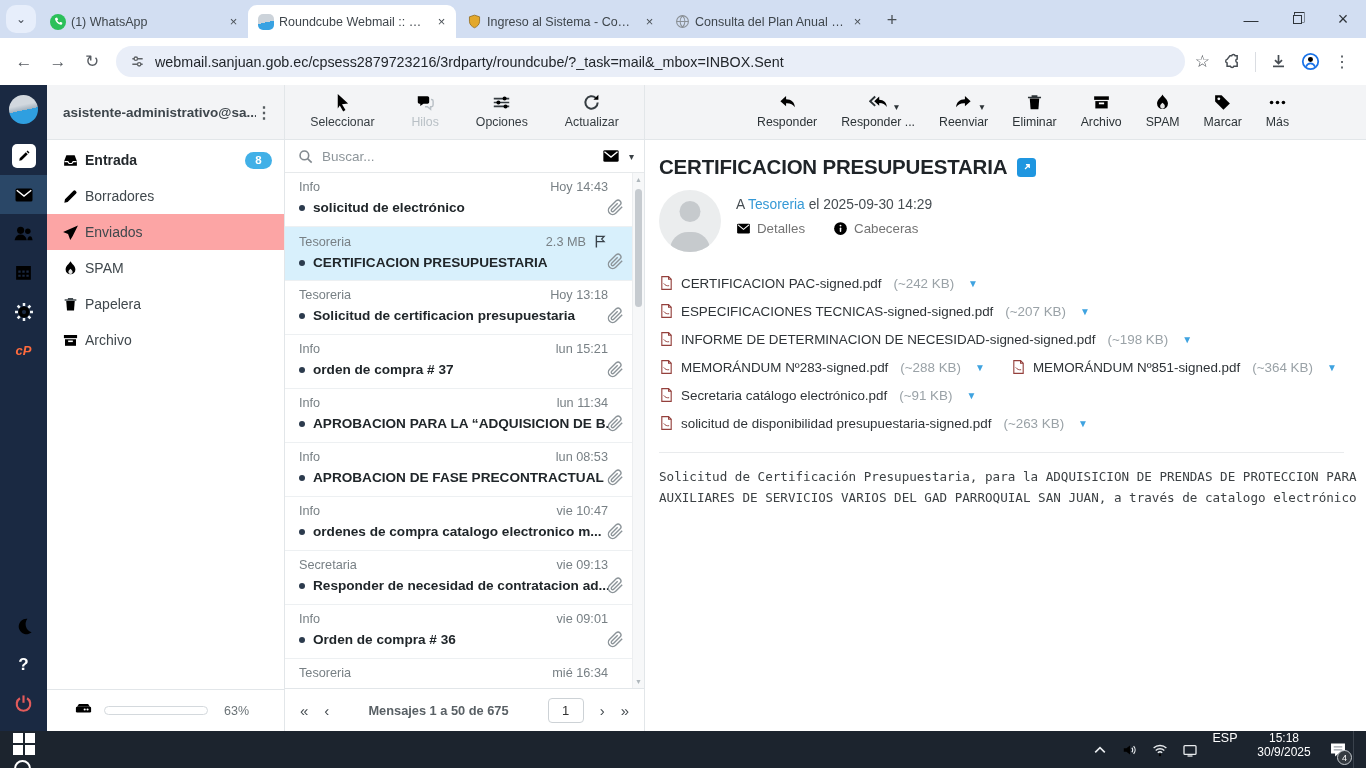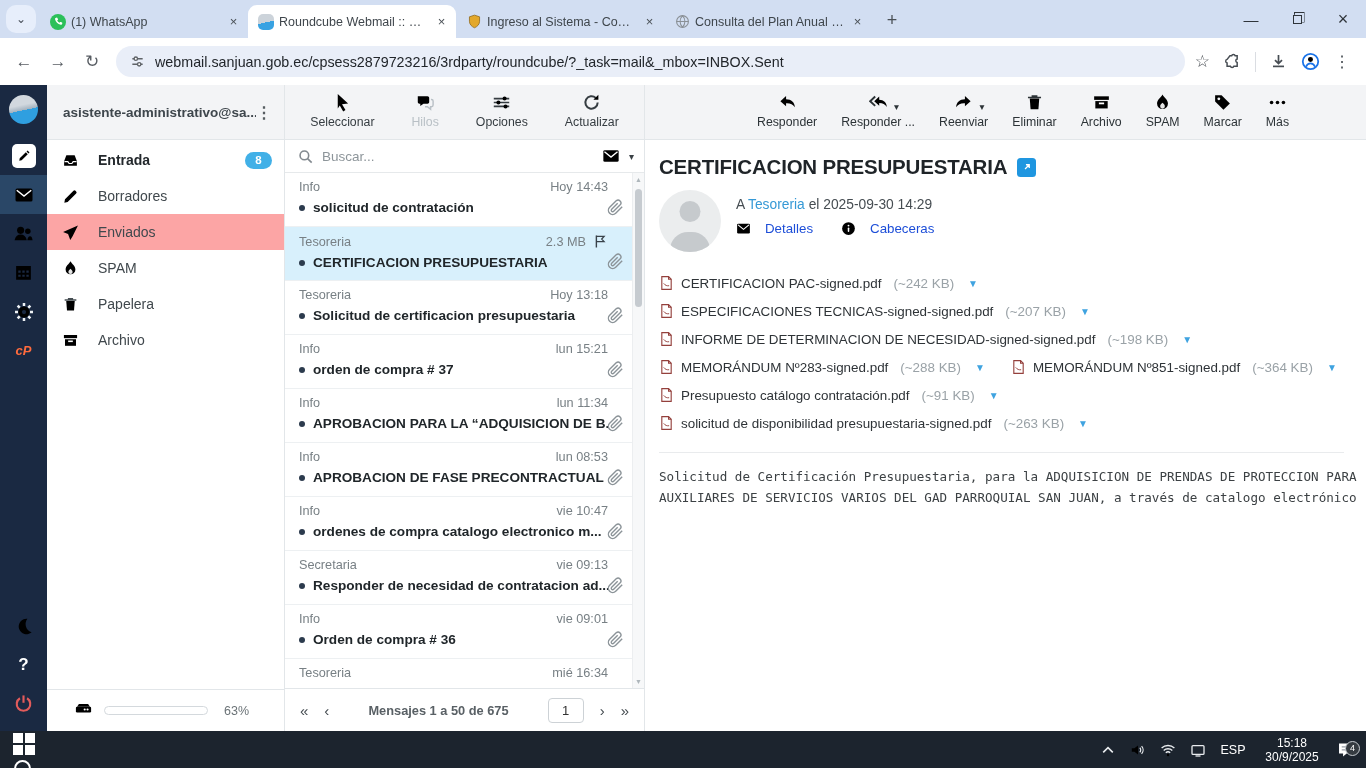--- a/index.html
+++ b/index.html
@@ -47,21 +47,21 @@
   .railspacer{flex:1}
   .qmark{font-weight:700;font-size:17px;color:#fff}
   .power{color:#e25b5b}
   .railbottom{margin-bottom:8px;display:flex;flex-direction:column;align-items:center}
 
   
   .folders{width:238px;border-right:1px solid #e2e6e9;display:flex;flex-direction:column;flex:0 0 auto}
   .acct{height:55px;background:#f3f4f6;border-bottom:1px solid #e2e6e9;display:flex;align-items:center;padding:0 12px 0 16px;font-size:13.5px;font-weight:700;color:#3e464c}
   .acct .dotsv{margin-left:auto;color:#565c61}
   .flist{flex:1;overflow:hidden;padding-top:2px}
-  .frow{height:36px;display:flex;align-items:center;gap:19px;padding:0 12px 0 15px;font-size:14px;color:#40484d}
+  .frow{height:36px;display:flex;align-items:center;gap:6px;padding:0 12px 0 15px;font-size:14px;color:#40484d}
   .frow svg{width:17px;height:17px;color:#454d52;flex:0 0 auto}
   .frow.bold{font-weight:700;color:#23282c}
   .frow.sel{background:#fca5a5}
   .fbadge{margin-left:auto;min-width:27px;height:17px;border-radius:9px;background:#41b0e7;color:#fff;font-size:11.5px;font-weight:700;display:flex;align-items:center;justify-content:center;padding:0 5px}
   .quota{height:42px;border-top:1px solid #e2e6e9;display:flex;align-items:center;gap:11px;padding:0 10px 0 27px}
   .quota svg{width:19px;height:19px;color:#4b5359}
   .qbar{width:104px;height:9px;border:1px solid #d4d9dd;border-radius:5px;background:#fff;overflow:hidden}
   .qfill{height:100%;background:#56b6e8;border-radius:5px}
   .qpct{font-size:12.5px;color:#6b7377;margin-left:5px}
 
@@ -111,42 +111,42 @@
   .extlink{width:19px;height:19px;background:#1f96e0;border-radius:3.5px;display:flex;align-items:center;justify-content:center}
   .extlink svg{width:12px;height:12px}
   .hdr{display:flex;gap:15px}
   .avatar{width:62px;height:62px;border-radius:50%;background:#ebedee;position:relative;overflow:hidden;flex:0 0 auto}
   .avatar::before{content:"";position:absolute;left:50%;top:11px;transform:translateX(-50%);width:21px;height:21px;border-radius:50%;background:#c6cacd}
   .avatar::after{content:"";position:absolute;left:50%;bottom:-8px;transform:translateX(-50%);width:40px;height:28px;border-radius:18px 18px 0 0;background:#c6cacd}
   .hmeta{padding-top:7px}
   .hline1{font-size:13.8px;color:#464d52}
   .rcpt{color:#3599d6}
   .hline2{margin-top:9px;display:flex;gap:28px}
-  .hlink{display:inline-flex;align-items:center;gap:14px;color:#1d4ed8;font-size:13.3px}
+  .hlink{display:inline-flex;align-items:center;gap:6px;color:#737373;font-size:13.3px}
   .hlink svg{width:15px;height:15px}
   .atts{margin-top:17px}
   .attrow{display:flex;align-items:center;height:28px;font-size:13.4px}
   .afile{display:inline-flex;align-items:center;gap:7px}
   .afile svg{width:15px;height:16px;color:#94403c;flex:0 0 auto}
   .aname{color:#2e3337}
   .asize{color:#9aa2a7;margin-left:5px}
   .acaret{color:#3fa3e0;font-size:10px;margin-left:7px}
   .afile2{margin-left:26px}
   .bodysep{border-top:1px solid #e9ebed;margin:15px 2px 13px 0}
   .mailbody{font-family:"DejaVu Sans Mono",monospace;font-size:12.6px;line-height:21px;color:#3c4144;white-space:nowrap}
 
   
   .taskbar{position:absolute;left:0;right:0;bottom:0;height:37px;background:#1c242e;display:flex;align-items:stretch;color:#fff}
   .tbi{position:relative;width:47px;display:flex;align-items:center;justify-content:center}
   .tbg{width:26px;height:26px;position:relative;display:flex;align-items:center;justify-content:center}
   .tb-start .tbg::before{content:"";position:absolute;left:2px;top:2px;width:10px;height:10px;background:#fff;box-shadow:12px 0 #fff,0 12px #fff,12px 12px #fff}
   .tb-search .tbg::before{content:"";position:absolute;left:3px;top:3px;width:13px;height:13px;border:2px solid #fff;border-radius:50%}
   .tb-search .tbg::after{content:"";position:absolute;left:17px;top:15px;width:2.5px;height:8px;background:#fff;transform:rotate(-45deg)}
   .tbspacer{flex:1}
-  .tray{display:flex;align-items:center;}
+  .tray{display:flex;padding-right:8px}
   .trayitem{width:30px;display:flex;align-items:center;justify-content:center;color:#e9ecef}
   .trayitem svg{width:16px;height:16px}
   .lang{font-size:12.5px;width:40px;text-align:center}
   .clock{text-align:center;font-size:12px;line-height:14px;margin:0 8px;min-width:62px}
   .notif{position:relative;width:30px;display:flex;align-items:center;justify-content:center}
   .notif svg{width:18px;height:18px}
   .nbadge{position:absolute;right:1px;bottom:3px;width:15px;height:15px;border-radius:50%;background:#353b41;border:1.5px solid #c6cbd0;color:#fff;font-size:9px;display:flex;align-items:center;justify-content:center}
   .showdesk{width:5px;border-left:1px solid #3a424c}
 </style>
 </head>
@@ -552,21 +552,21 @@
           <div class="mrow">
             <div class="m1">
               <span>Info</span>
               <span class="mmeta">
                 <span>Hoy 14:43</span>
 
               </span>
             </div>
             <div class="m2">
               <span class="mdot"></span>
-              <span class="msubj">solicitud de contratación</span>
+              <span class="msubj">solicitud de electrónico</span>
             </div>
             <svg class="mclip">
               <use href="#i-clip"></use>
             </svg>
           </div>
 
           <div class="mrow sel">
             <div class="m1">
               <span>Tesoreria</span>
               <span class="mmeta">
@@ -902,21 +902,21 @@
               <span class="asize">(~364 KB)</span>
               <span class="acaret">▼</span>
             </span>
           </div>
 
           <div class="attrow">
             <span class="afile">
               <svg>
                 <use href="#i-pdf"></use>
               </svg>
-              <span class="aname">Presupuesto catálogo contratación.pdf</span>
+              <span class="aname">Secretaria catálogo electrónico.pdf</span>
               <span class="asize">(~91 KB)</span>
               <span class="acaret">▼</span>
             </span>
 
           </div>
 
           <div class="attrow">
             <span class="afile">
               <svg>
                 <use href="#i-pdf"></use>

